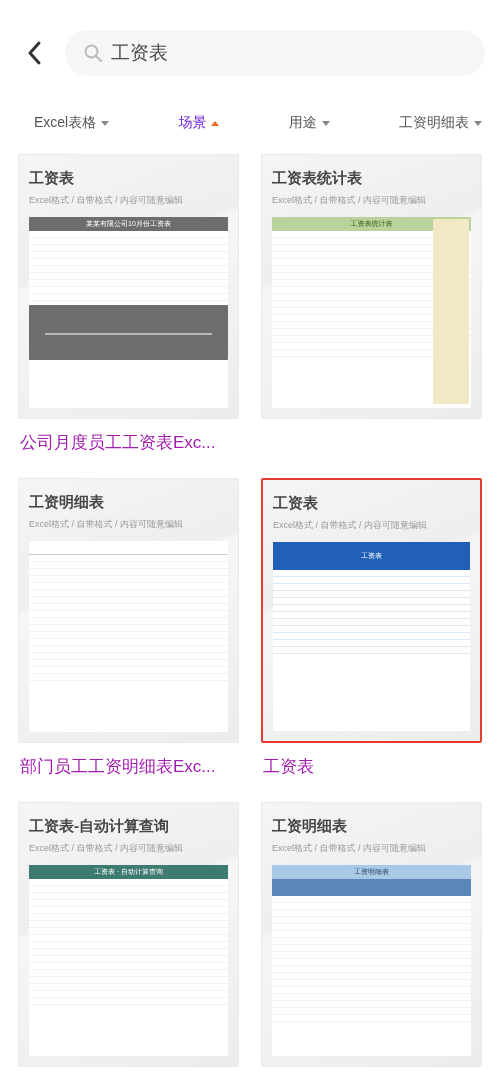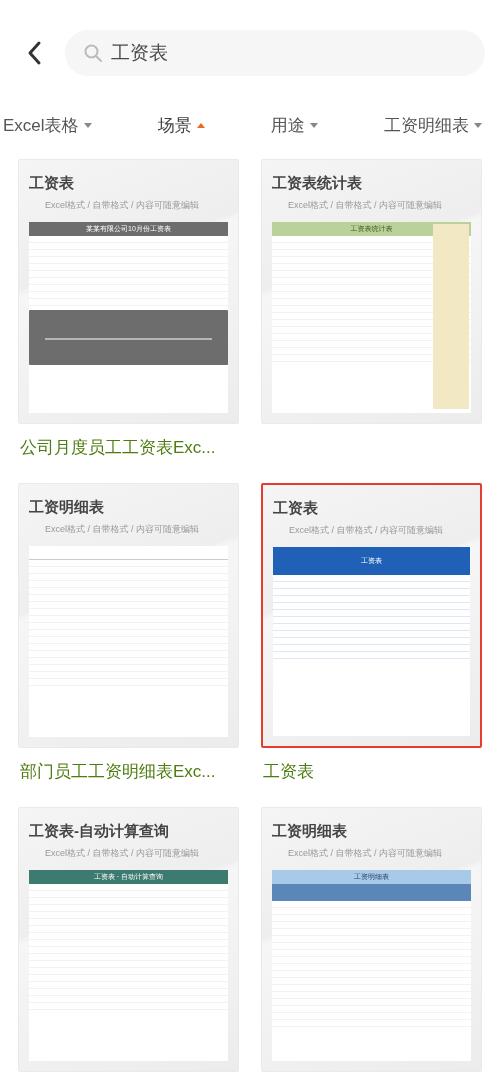--- a/index.html
+++ b/index.html
@@ -35,33 +35,33 @@
     padding: 0 18px;
     gap: 8px;
   }
   .search-bar .placeholder {
     color: #4a4a4a;
     font-size: 19px;
   }
   .filter-bar {
     display: flex;
     justify-content: space-between;
-    padding: 18px 18px 22px 3px;
-    font-size: 17px;
+    padding: 18px 18px 22px 34px;
+    font-size: 14px;
     color: #555;
     align-items: center;
   }
   .filter-item {
     display: flex;
     align-items: center;
     gap: 5px;
     cursor: pointer;
   }
   .filter-item.active {
-    color: #404040;
+    color: #6d28d9;
   }
   .grid {
     display: grid;
     grid-template-columns: 1fr 1fr;
     gap: 18px 22px;
     padding: 0 18px;
   }
   .card {
     display: flex;
     flex-direction: column;
@@ -85,21 +85,20 @@
   }
   .thumb-title {
     font-size: 15px;
     font-weight: 700;
     color: #444;
   }
   .thumb-sub {
     font-size: 9px;
     color: #999;
     margin-bottom: 4px;
-    margin-left: 16px;
   }
   
   .mini {
     flex: 1;
     display: flex;
     flex-direction: column;
     gap: 0;
     font-size: 6px;
     color: #888;
   }
@@ -146,21 +145,21 @@
   .mini.style-blue .banner { background: #2061b7; height: 28px; }
   .mini.style-blue { background: #fff; }
   .mini.style-blue .row { border-bottom:1px solid rgba(32,97,183,.15); }
   .mini.style-teal .banner { background: #3d7a70; }
   .mini.style-teal { background: #fff; }
   .mini.style-sky .banner { background: #a9c9e8; color:#2b4a6b; }
   .mini.style-sky { background: #fff; }
   .mini.style-sky .header-row { height:17px; background:#5b87b8; }
   .caption {
     font-size: 17px;
-    color: #4d7c0f;
+    color: #a21caf;
     white-space: nowrap;
     overflow: hidden;
     text-overflow: ellipsis;
     padding: 0 2px 6px 2px;
   }
   .chev {
     display:inline-block;
     width:0; height:0;
     border-left:4px solid transparent;
     border-right:4px solid transparent;

